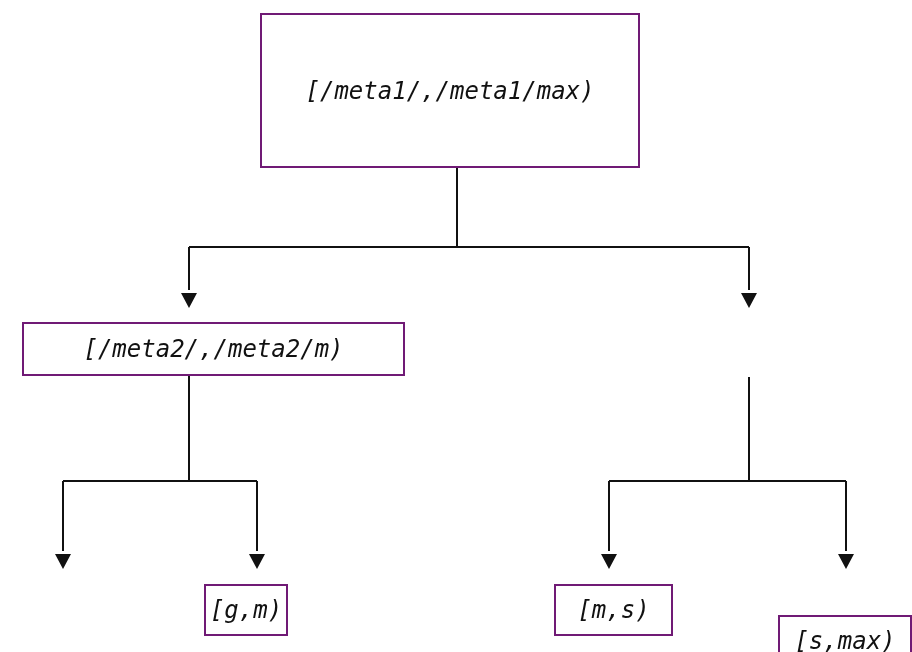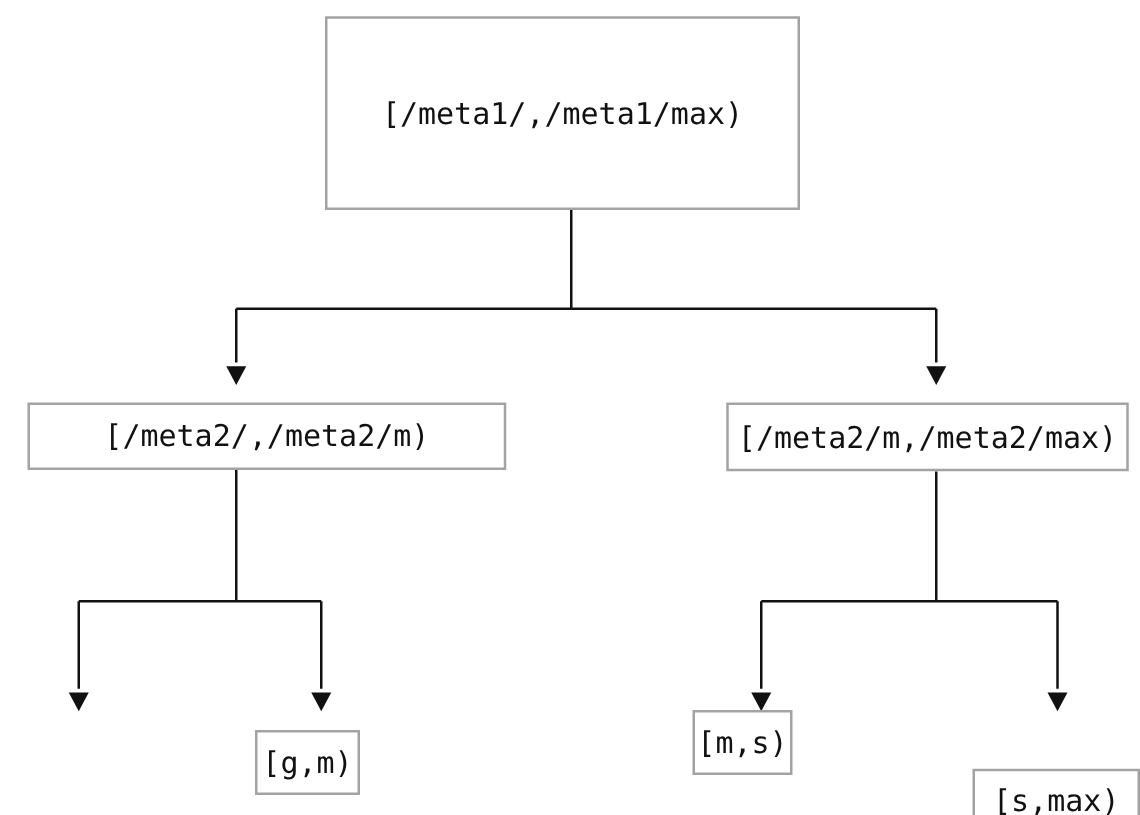--- a/index.html
+++ b/index.html
@@ -19,35 +19,36 @@
   .edges-layer {
     position: absolute;
     left: 0;
     top: 0;
     width: 912px;
     height: 652px;
   }
   .node {
     position: absolute;
     box-sizing: border-box;
-    border: 2px solid #a3a3a3;
+    border: 2px solid #701a75;
     background: #ffffff;
     display: flex;
     align-items: center;
     justify-content: center;
     font-size: 24px;
     line-height: 1;
     white-space: nowrap;
+    font-style: italic;
   }
   #node-root   { left: 260px; top: 13px;  width: 380px; height: 155px; }
   #node-left   { left: 22px;  top: 322px; width: 383px; height: 54px;  }
   #node-right  { left: 581px; top: 322px; width: 322px; height: 55px;  }
   #node-ag     { left: 8px;   top: 584px; width: 100px; height: 52px;  }
   #node-gm     { left: 204px; top: 584px; width: 84px; height: 52px;  }
-  #node-ms     { left: 554px; top: 568px; width: 80px;  height: 52px;  }
+  #node-ms     { left: 554px; top: 584px; width: 119px;  height: 52px;  }
   #node-smax   { left: 778px; top: 615px; width: 134px; height: 52px;  }
 </style>
 </head>
 <body>
 
 <div id="canvas">
 
   <svg class="edges-layer" width="912" height="652" viewBox="0 0 912 652" fill="none" stroke="#111111" stroke-width="2">
 
     <g>
@@ -79,23 +80,20 @@
   </svg>
 
   <div class="node" id="node-root">
     <span>[/meta1/,/meta1/max)</span>
   </div>
 
   <div class="node" id="node-left">
     <span>[/meta2/,/meta2/m)</span>
   </div>
 
-  <div class="node" id="node-right">
-    <span>[/meta2/m,/meta2/max)</span>
-  </div>
 
 
   <div class="node" id="node-gm">
     <span>[g,m)</span>
   </div>
 
   <div class="node" id="node-ms">
     <span>[m,s)</span>
   </div>
 

